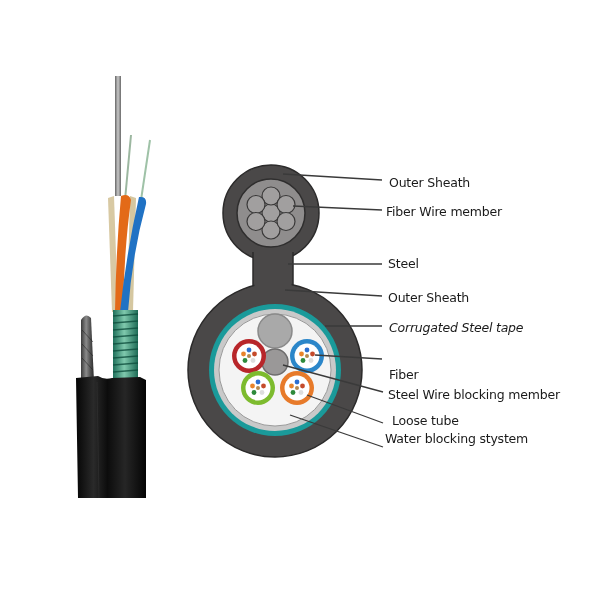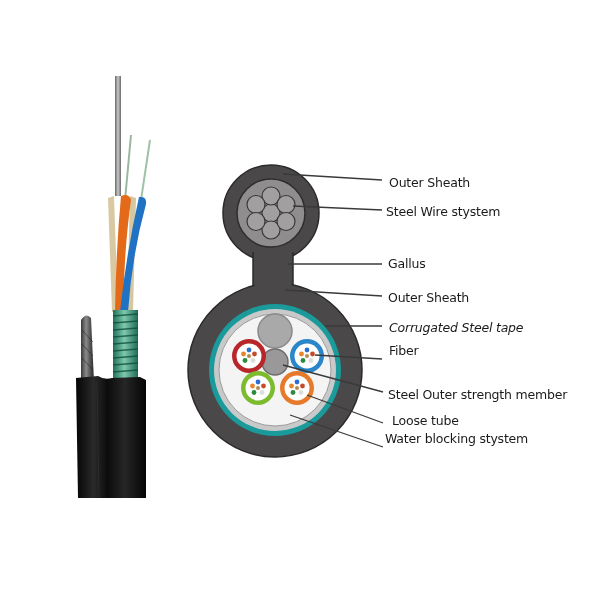--- a/index.html
+++ b/index.html
@@ -174,22 +174,22 @@
       <line x1="285" y1="290" x2="382" y2="296"></line>
       <line x1="325" y1="326" x2="382" y2="326"></line>
       <line x1="315" y1="355" x2="382" y2="359"></line>
       <line x1="283" y1="365" x2="383" y2="392"></line>
       <line x1="307" y1="395" x2="383" y2="423"></line>
       <line x1="290" y1="415" x2="383" y2="447"></line>
     </g>
   </svg>
 
   <div class="label" style="left:389px;top:176px;">Outer Sheath</div>
-  <div class="label" style="left:386px;top:205px;">Steel Wire stystem</div>
-  <div class="label" style="left:388px;top:257px;">Gallus</div>
+  <div class="label" style="left:386px;top:205px;">Fiber Wire member</div>
+  <div class="label" style="left:388px;top:257px;">Steel</div>
   <div class="label" style="left:388px;top:291px;">Outer Sheath</div>
   <div class="label" style="left:389px;top:321px;font-style:italic;">Corrugated Steel tape</div>
-  <div class="label" style="left:389px;top:344px;">Fiber</div>
-  <div class="label" style="left:388px;top:388px;">Steel Outer strength member</div>
+  <div class="label" style="left:389px;top:368px;">Fiber</div>
+  <div class="label" style="left:388px;top:388px;">Steel Wire blocking member</div>
   <div class="label" style="left:392px;top:414px;text-align:right;">Loose tube</div>
   <div class="label" style="left:385px;top:432px;text-align:center;">Water blocking stystem</div>
 
 </div>
 
 </body></html>

